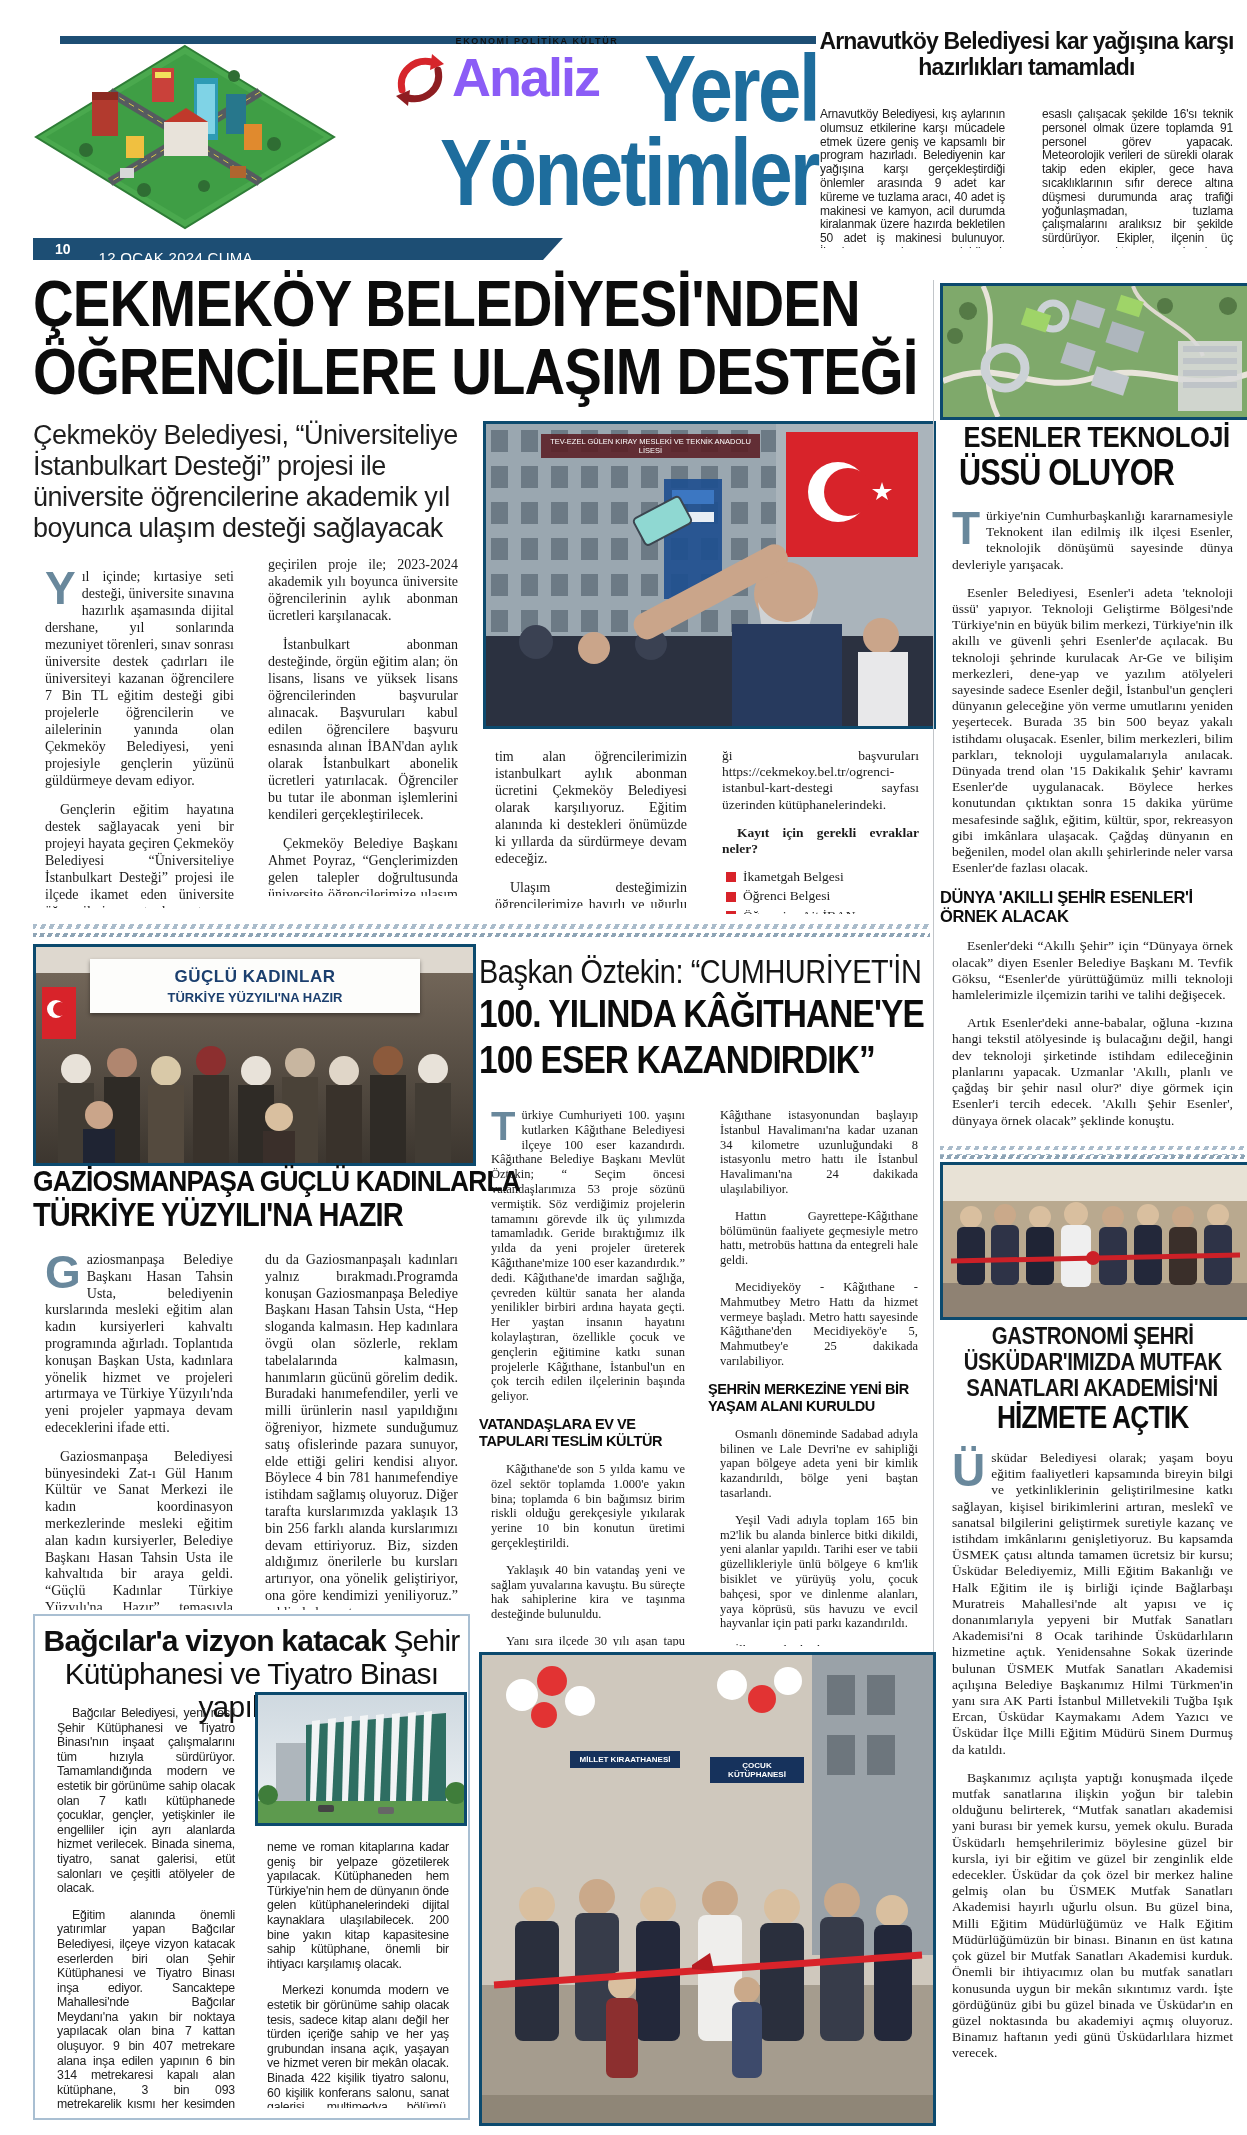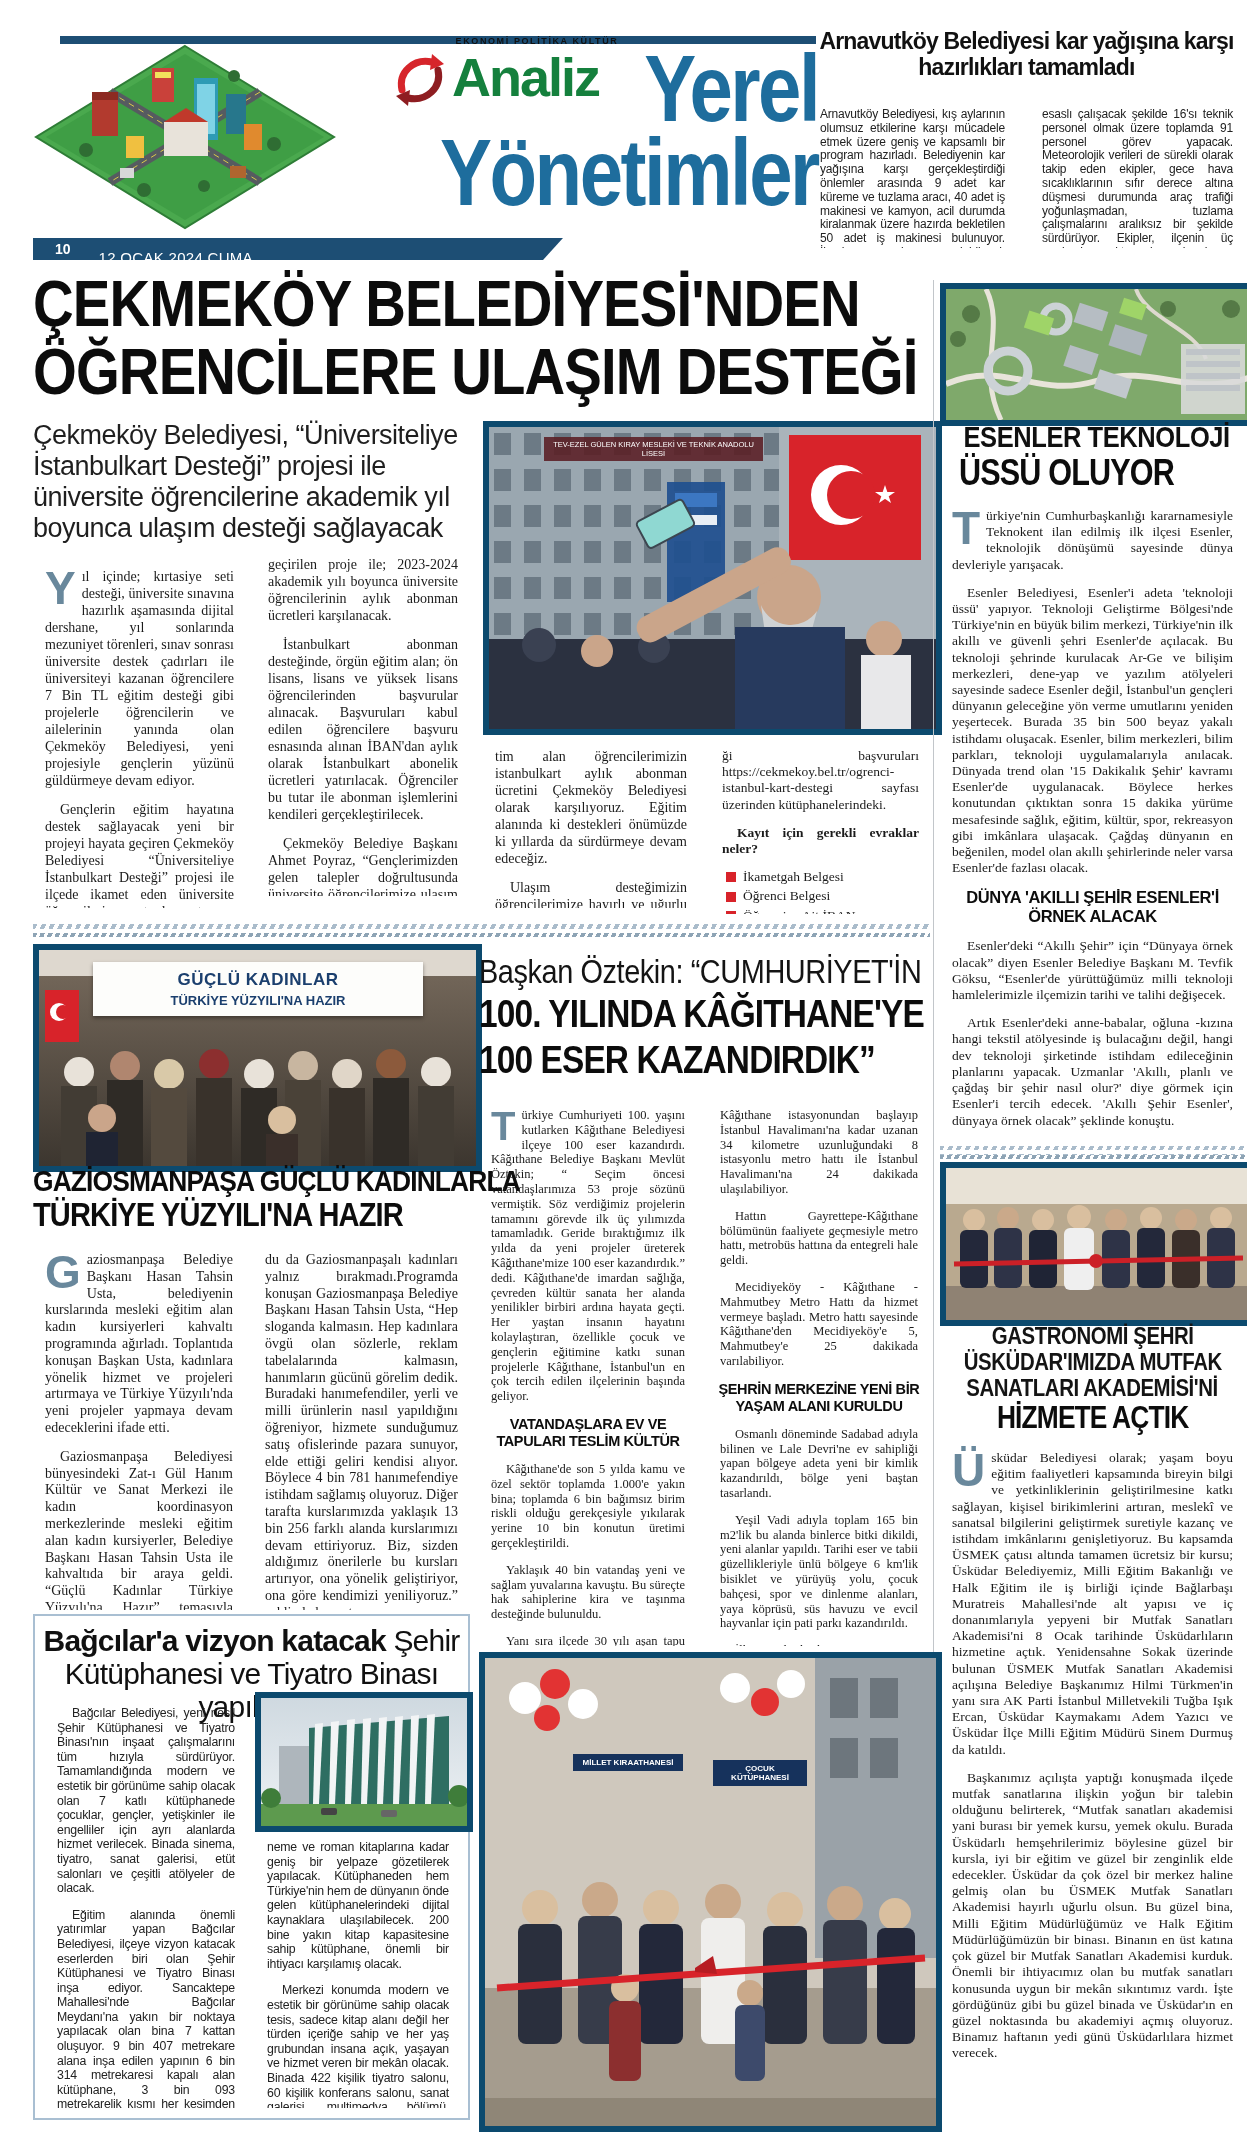--- a/index.html
+++ b/index.html
@@ -13,38 +13,38 @@
   
   .serifcol{position:absolute;text-align:justify;font-family:"Liberation Serif","DejaVu Serif",serif;
             color:#1b1b1b;overflow:hidden;}
   .sanscol{position:absolute;text-align:justify;font-family:"Liberation Sans",sans-serif;
            color:#222;overflow:hidden;letter-spacing:-.2px;}
   .serifcol p,.sanscol p{margin:12px;}
   .serifcol p.cont,.sanscol p.cont{text-indent:15px;}
   .dc{float:left;font-family:"Liberation Sans",sans-serif;font-weight:700;font-size:46px;
       line-height:37px;color:#69889c;padding:2px 6px 0 0;}
   .subhead-in{font-family:"Liberation Sans",sans-serif;font-weight:800;font-size:16.5px;
-              line-height:19px;letter-spacing:-.4px;color:#0d0d0d;text-align:center;margin:8px 0 4px 0;}
+              line-height:19px;letter-spacing:-.4px;color:#0d0d0d;text-align:left;margin:8px 0 4px 0;}
   
   .topband{background:#1d4e74;}
   .kicker{font-size:9px;font-weight:700;letter-spacing:1.6px;color:#111;text-align:center;}
-  .brand{font-size:54px;font-weight:800;color:#15803d;letter-spacing:-2px;}
+  .brand{font-size:54px;font-weight:800;color:#8b5cf6;letter-spacing:-2px;}
   .bigtitle{text-align:right;color:#1e6d9d;font-weight:800;font-size:95px;line-height:84px;letter-spacing:-3px;}
   .bigtitle .tl{display:inline-block;transform:scaleX(.82);transform-origin:100% 50%;white-space:nowrap;}
   .datebar{background:#1d4e74;color:#fff;display:flex;align-items:center;
            clip-path:polygon(0 0,100% 0,calc(100% - 20px) 100%,0 100%);}
   .datebar .num{font-weight:800;font-size:14px;margin-left:22px;}
   .datebar .dt{font-size:15px;font-weight:400;margin-left:28px;letter-spacing:.3px;margin-top:16px;}
   
   .zigzag{background:repeating-linear-gradient(115deg,#aabccb 0 4px,#ffffff 4px 8px);
           border-bottom:4px solid transparent;
           box-shadow:inset 0 -4px 0 0 #ffffff;}
   .zigzag::after{content:"";display:block;height:4px;margin-top:9px;
           background:repeating-linear-gradient(115deg,#8ea4b5 0 4px,#ffffff 4px 7px);}
-  .photo{position:absolute;border:6px solid #0c4a6e;overflow:hidden;background:#cfd4d8;}
+  .photo{position:absolute;border:3px solid #0c4a6e;overflow:hidden;background:#cfd4d8;}
   .vrule{background:#c2c6ca;}
   .evrak{display:flex;align-items:center;gap:7px;margin:3px 0 3px 16px;}
   .evrak .sq{width:10px;height:10px;background:#d8232a;flex:0 0 auto;}
   .signbox{position:absolute;background:#16325c;color:#fff;font-size:8px;line-height:9px;
            text-align:center;padding:4px 3px;font-weight:700;}
   .bannerbox{position:absolute;background:#fdfdfb;color:#1b3f6e;text-align:center;
              box-shadow:0 2px 4px rgba(0,0,0,.4);padding:8px 4px;}
 </style>
 </head>
 <body>

